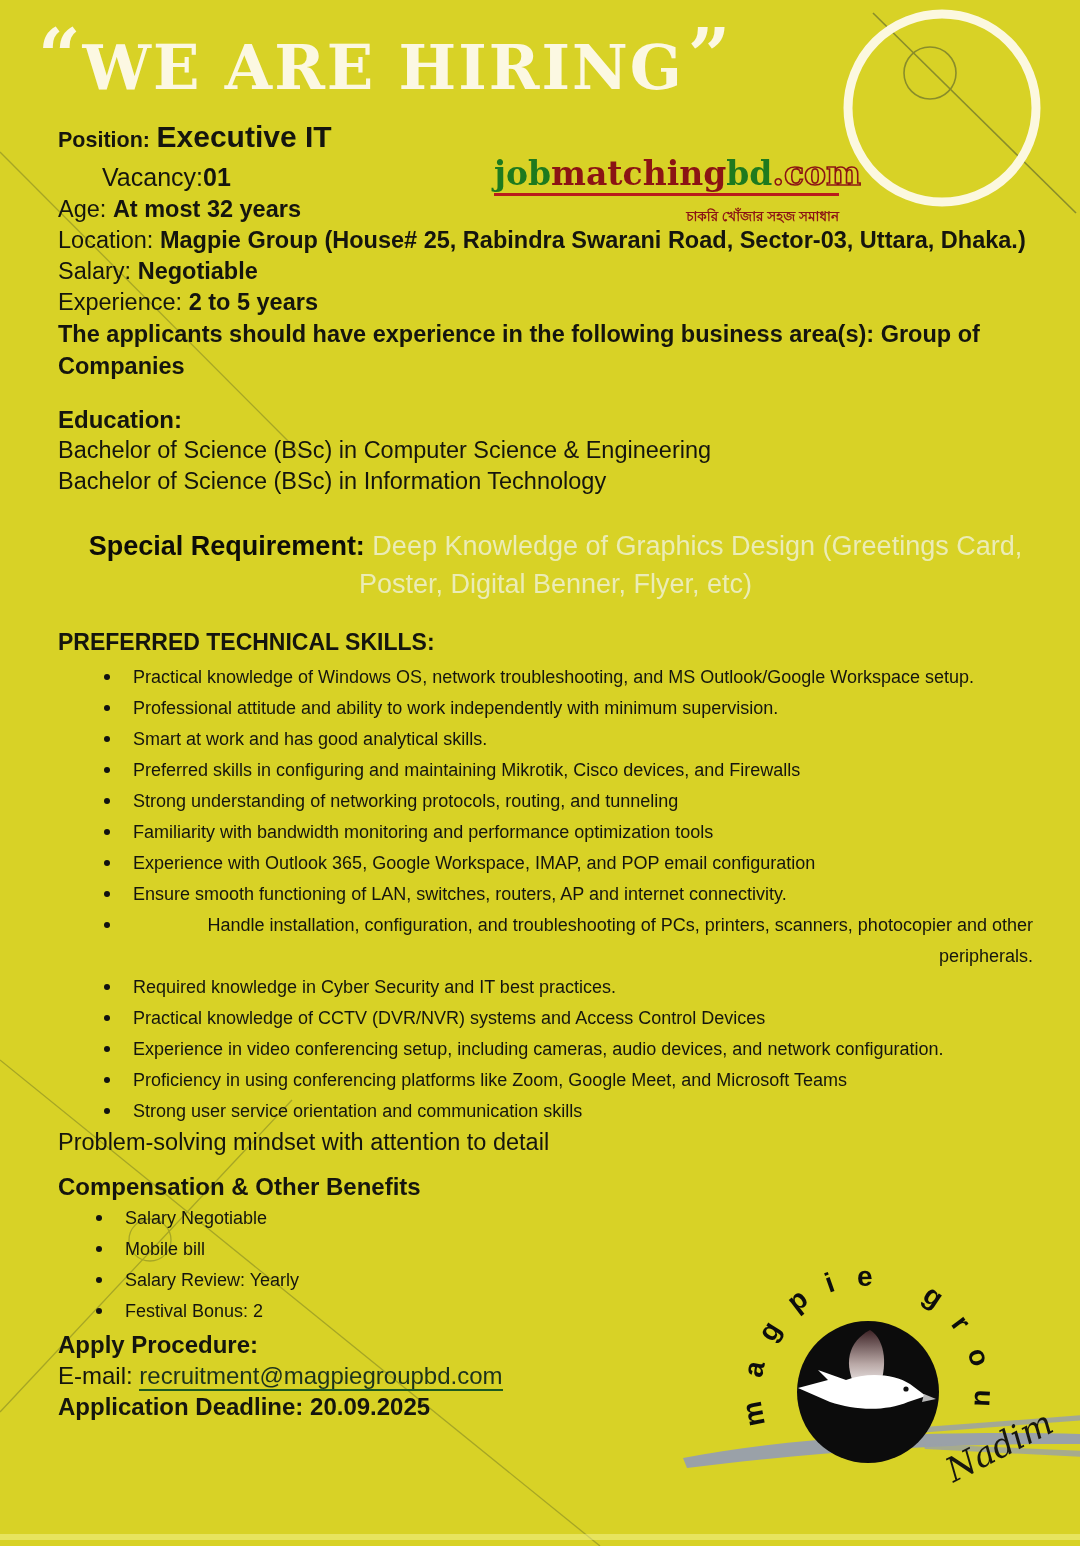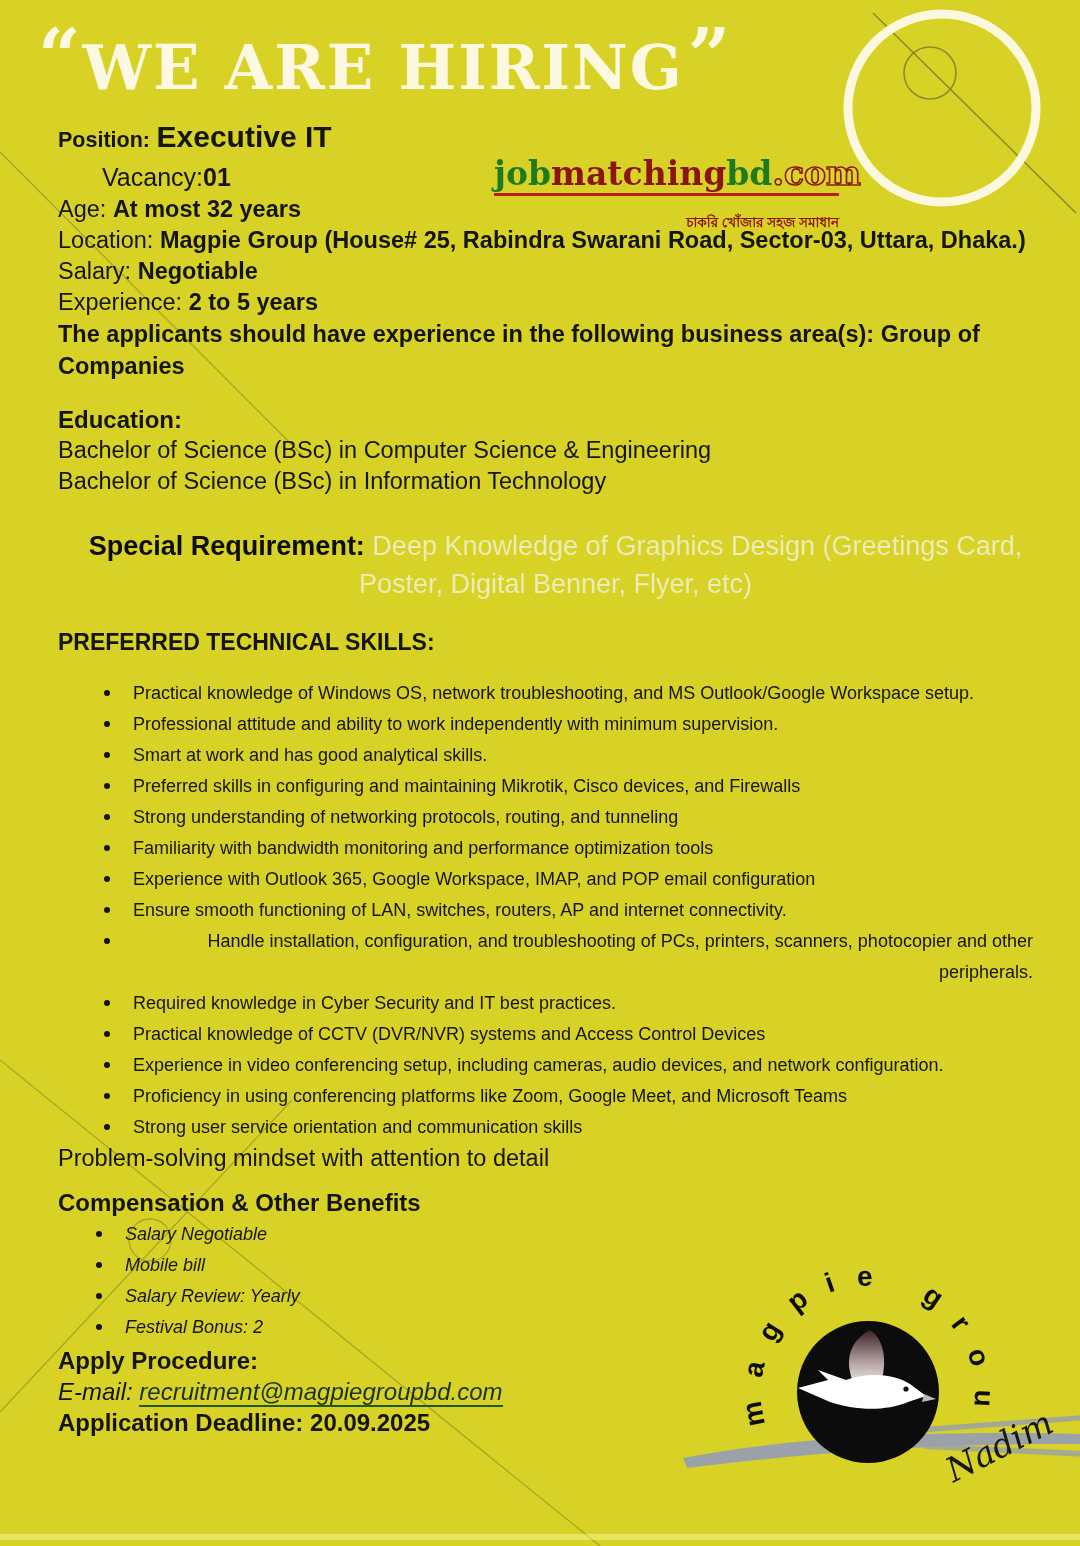--- a/index.html
+++ b/index.html
@@ -32,44 +32,44 @@
 
   .edu{margin:22px 0 0 58px;}
   .section-heading{font-weight:bold;font-size:24px;line-height:31px;}
   .edu-item{font-size:23.5px;line-height:31px;}
 
   .special{margin:30px 0 0 58px;width:995px;font-size:27px;line-height:38px;text-align:center;}
   .sr-label{font-weight:bold;color:#0d0d08;}
   .sr-value{color:#ebecb6;}
 
   .skills{margin:24px 0 0 58px;}
-  .skills-heading{font-weight:bold;font-size:23px;line-height:31px;margin-bottom:20px;}
+  .skills-heading{font-weight:bold;font-size:23px;line-height:31px;margin-bottom:4px;}
   .bullet-row{display:flex;align-items:flex-start;margin-left:46px;font-size:18px;line-height:31px;text-align:right;}
   .dot{flex:0 0 auto;width:6px;height:6px;border-radius:50%;background:#121210;margin:12px 23px 0 0;}
   .bullet-text{max-width:900px;}
   .skills-footer{font-size:23.5px;line-height:31px;}
 
   .benefits{margin:12px 0 0 58px;}
   .benefits .section-heading{line-height:33px;}
-  .benefits .bullet-row{margin-left:38px;font-style:italic;}
+  .benefits .bullet-row{margin-left:38px;}
 
   .apply{margin:2px 0 0 58px;}
   .apply-heading{font-weight:bold;font-size:24px;line-height:31px;}
-  .apply-line{font-size:24px;line-height:31px;font-style:italic;}
+  .apply-line{font-size:24px;line-height:31px;}
   .email-link{color:#1c311c;border-bottom:2px solid #1d5a20;text-decoration:none;cursor:pointer;}
   .deadline-line{font-weight:bold;font-size:24px;line-height:31px;}
 
   
   .jm-logo{position:absolute;left:494px;top:156px;z-index:3;width:345px;}
   .jm-text{font-family:"DejaVu Serif",serif;font-weight:bold;font-size:33px;line-height:36px;
            white-space:nowrap;letter-spacing:0px;border-bottom:3px solid #b91c1c;padding-bottom:1px;}
   .jm-green{color:#1e7a1e;}
   .jm-red{color:#8b1414;}
   .jm-com{color:#ddd62a;-webkit-text-stroke:1.6px #8b1414;}
-  .jm-tagline{font-size:13.5px;font-weight:bold;color:#8b1414;text-align:right;margin-top:16px;}
+  .jm-tagline{font-size:13.5px;font-weight:bold;color:#8b1414;text-align:right;margin-top:10px;}
 
   
   .tr-circle{position:absolute;left:815px;top:0;z-index:1;}
 
   
   .magpie{position:absolute;left:665px;top:1246px;z-index:2;}
   .arc-text{font-family:"Liberation Sans",sans-serif;font-weight:bold;font-size:28px;fill:#0d0d0d;}
   .signature{position:absolute;left:948px;top:1452px;z-index:3;width:170px;
      font-family:"DejaVu Serif",serif;font-style:italic;font-size:34px;color:#17170f;
      transform:rotate(-27deg);transform-origin:left center;}

